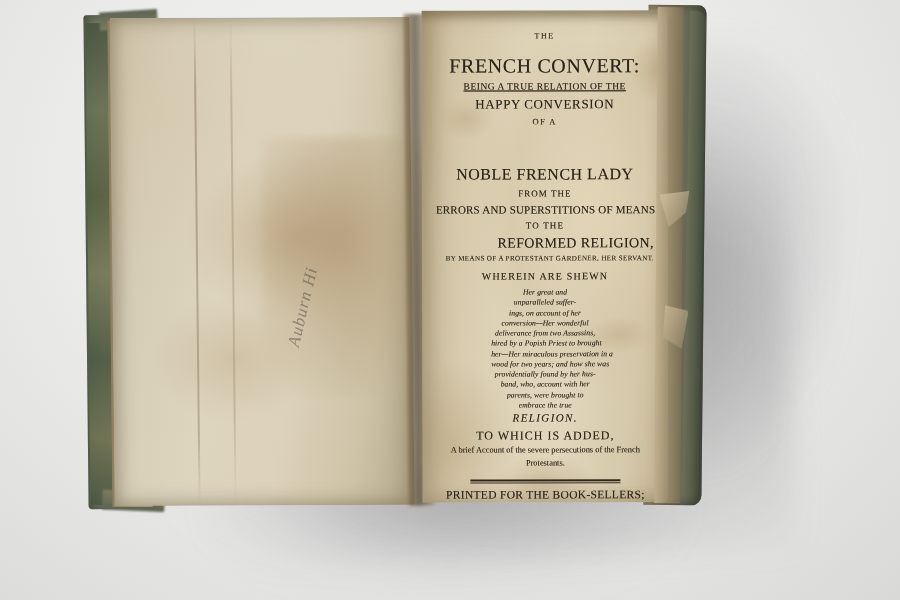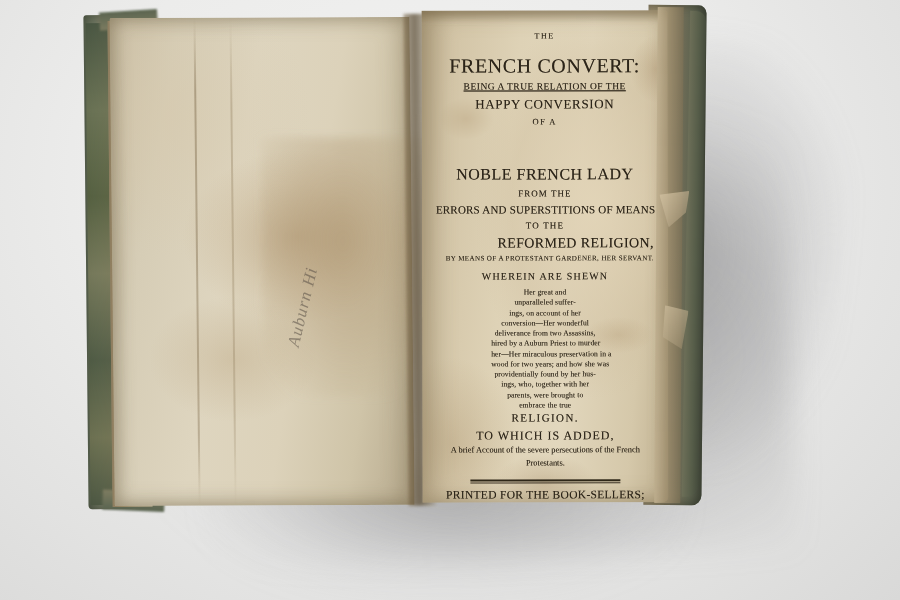--- a/index.html
+++ b/index.html
@@ -239,20 +239,21 @@
   .t-reformed { font-size: 14px; letter-spacing: 0.4px; margin-bottom: 4px; text-align: right; }
   .t-bymeans  { font-size: 7px; letter-spacing: 0.4px; margin-bottom: 7px; text-align: right; }
   .t-wherein  { font-size: 10px; letter-spacing: 1.2px; margin-bottom: 6px; }
 
   .narrow {
     width: 108px;
     margin: 0 auto;
     font-size: 7.6px;
     line-height: 1.35;
     letter-spacing: 0.1px;
+    font-style: italic;
   }
   .narrow .cap { font-size: 11px; letter-spacing: 1.4px; }
 
   .t-towhich  { font-size: 12px; letter-spacing: 1px; margin-top: 4px; margin-bottom: 3px; }
   .t-brief    { font-size: 8.4px; line-height: 1.3; margin-bottom: 2px; }
 
   .rule {
     width: 150px;
     height: 2px;
     margin: 10px auto 1px auto;
@@ -358,25 +359,25 @@
         <span class="ln t-reformed">REFORMED RELIGION,</span>
         <span class="ln t-bymeans">BY MEANS OF A PROTESTANT GARDENER, HER SERVANT.</span>
         <span class="ln t-wherein">WHEREIN ARE SHEWN</span>
 
         <div class="narrow">
           <span class="ln">Her great and</span>
           <span class="ln">unparalleled suffer-</span>
           <span class="ln">ings, on account of her</span>
           <span class="ln">conversion—Her wonderful</span>
           <span class="ln">deliverance from two Assassins,</span>
-          <span class="ln">hired by a Auburn Priest to murder</span>
+          <span class="ln">hired by a Popish Priest to brought</span>
           <span class="ln">her—Her miraculous preservation in a</span>
           <span class="ln">wood for two years; and how she was</span>
           <span class="ln">providentially found by her hus-</span>
-          <span class="ln">ings, who, together with her</span>
+          <span class="ln">band, who, account with her</span>
           <span class="ln">parents, were brought to</span>
           <span class="ln">embrace the true</span>
           <span class="ln cap">RELIGION.</span>
         </div>
 
         <span class="ln t-towhich">TO WHICH IS ADDED,</span>
         <span class="ln t-brief">A brief Account of the severe persecutions of the French</span>
         <span class="ln t-brief">Protestants.</span>
 
         <div class="rule"></div>

